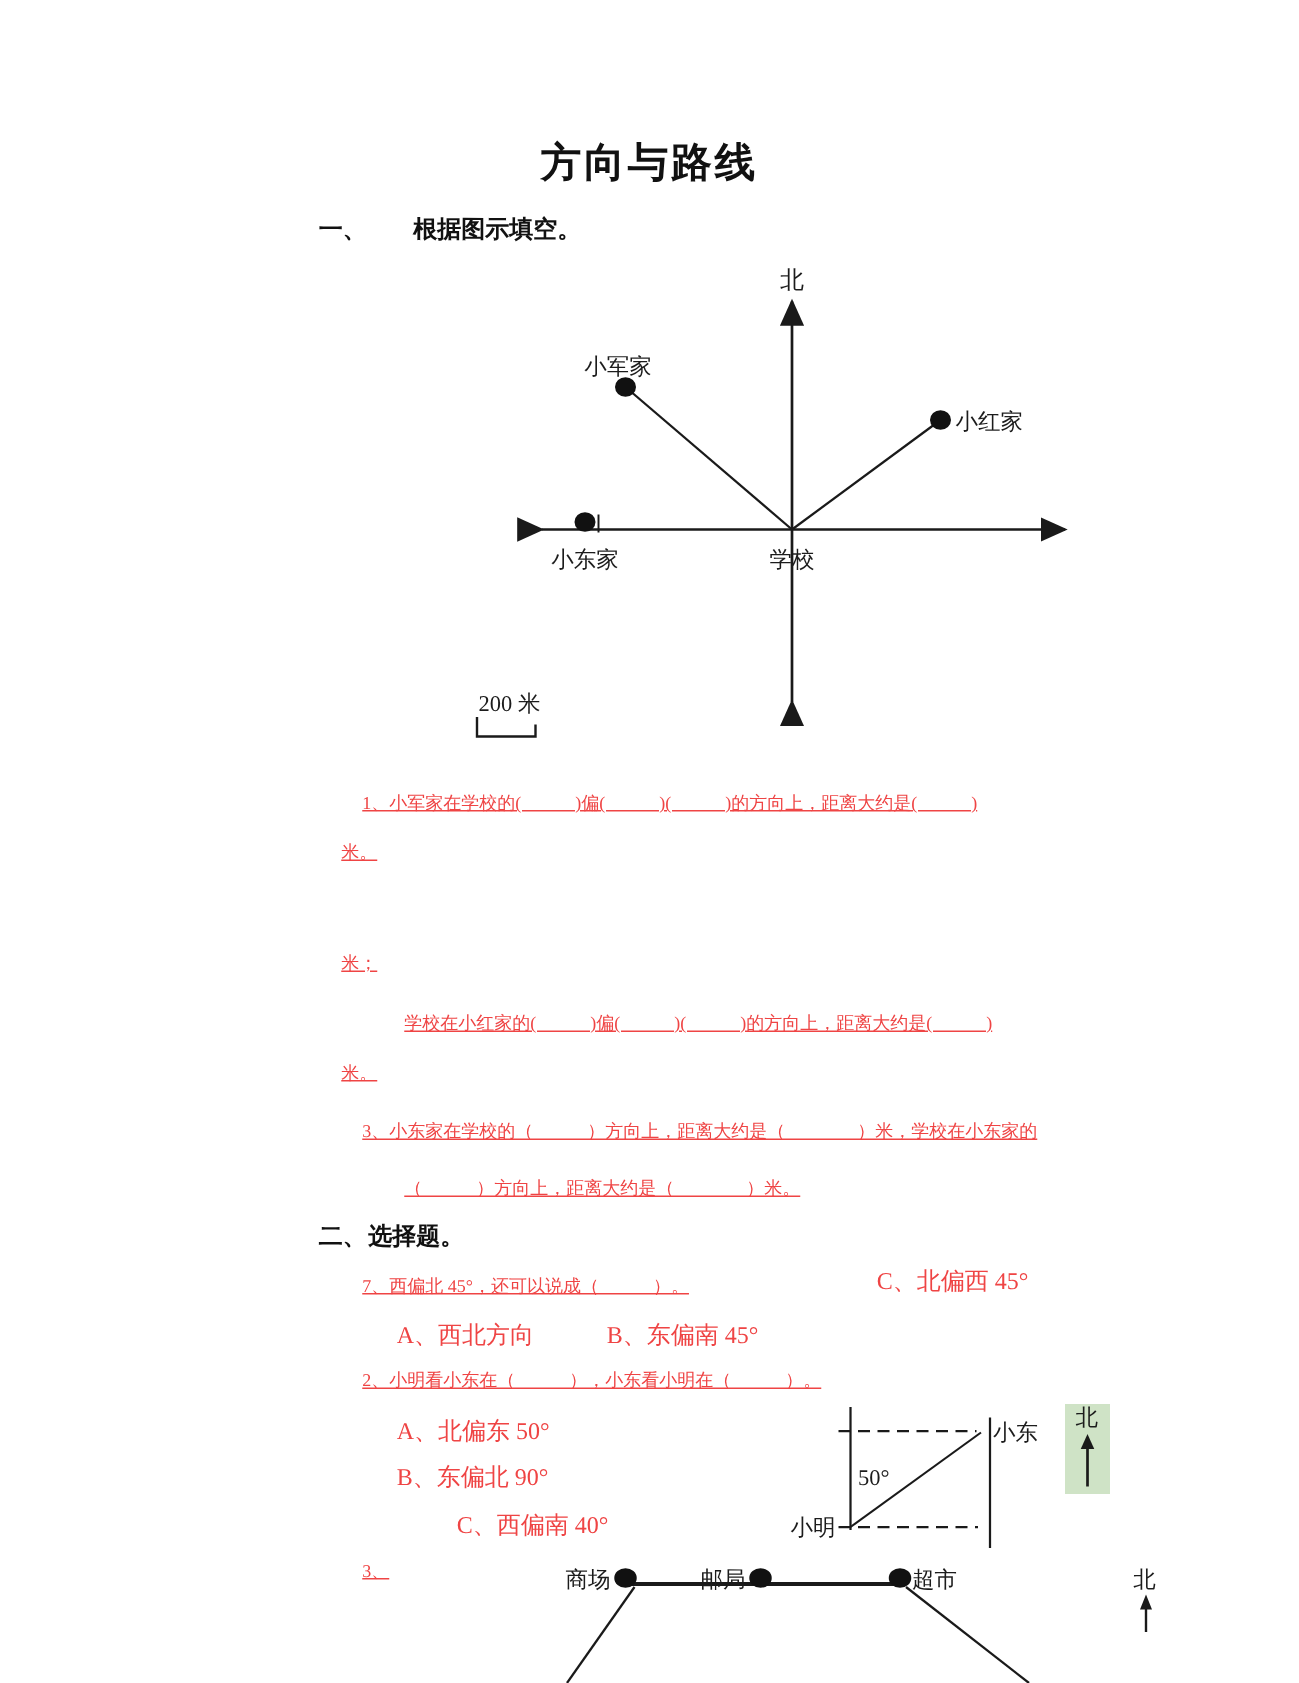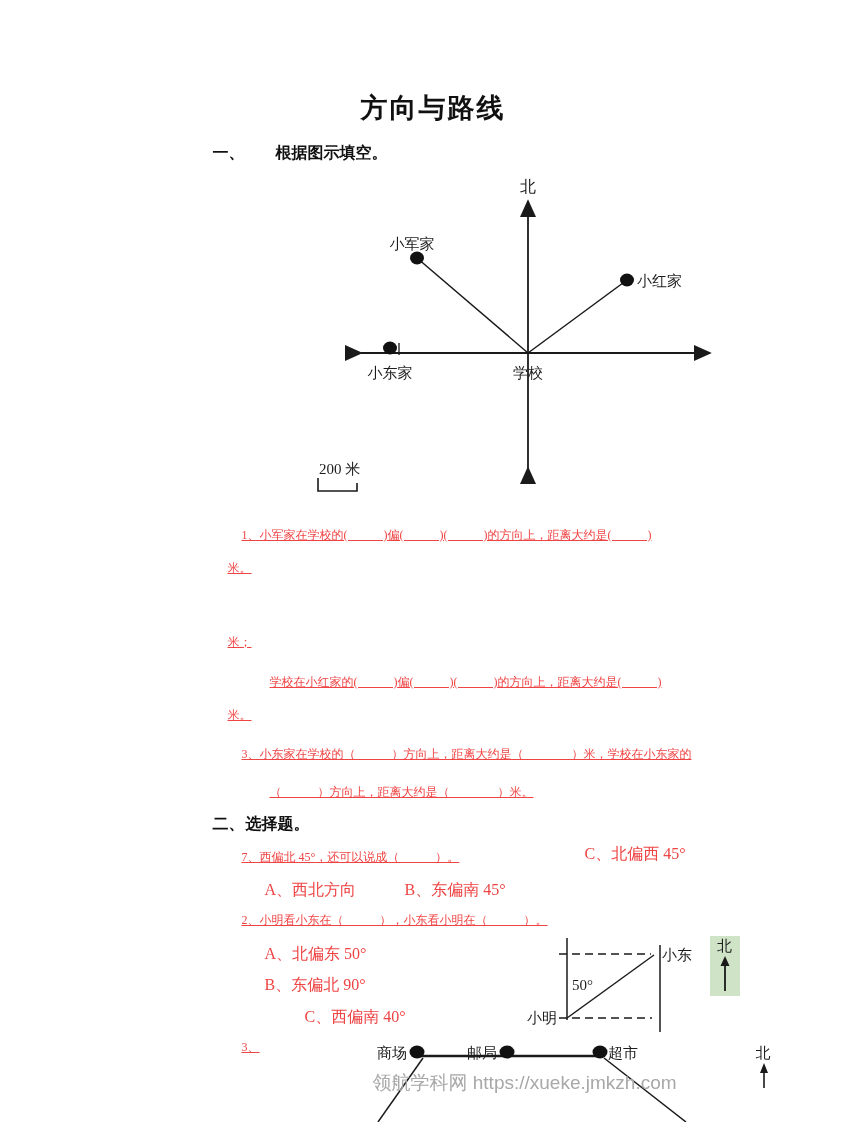--- a/index.html
+++ b/index.html
@@ -121,15 +121,14 @@
     <ellipse cx="152" cy="12" rx="7.5" ry="6.5" fill="#111"></ellipse>
     <ellipse cx="245" cy="12" rx="7.5" ry="6.5" fill="#111"></ellipse>
     <text x="52" y="18" font-size="15" text-anchor="end">商场</text>
     <text x="142" y="18" font-size="15" text-anchor="end">邮局</text>
     <text x="253" y="18" font-size="15" text-anchor="start">超市</text>
     <text x="408" y="18" font-size="15" text-anchor="middle">北</text>
     <line x1="409" y1="48" x2="409" y2="30" stroke="#1a1a1a" stroke-width="1.6"></line>
     <path d="M409,23 L413,33 L405,33 z" fill="#1a1a1a"></path>
   </svg>
 
-  <div class="watermark">领航学科网 https://xueke.jmkzh.com</div>
 
 </div>
 
 </body></html>

